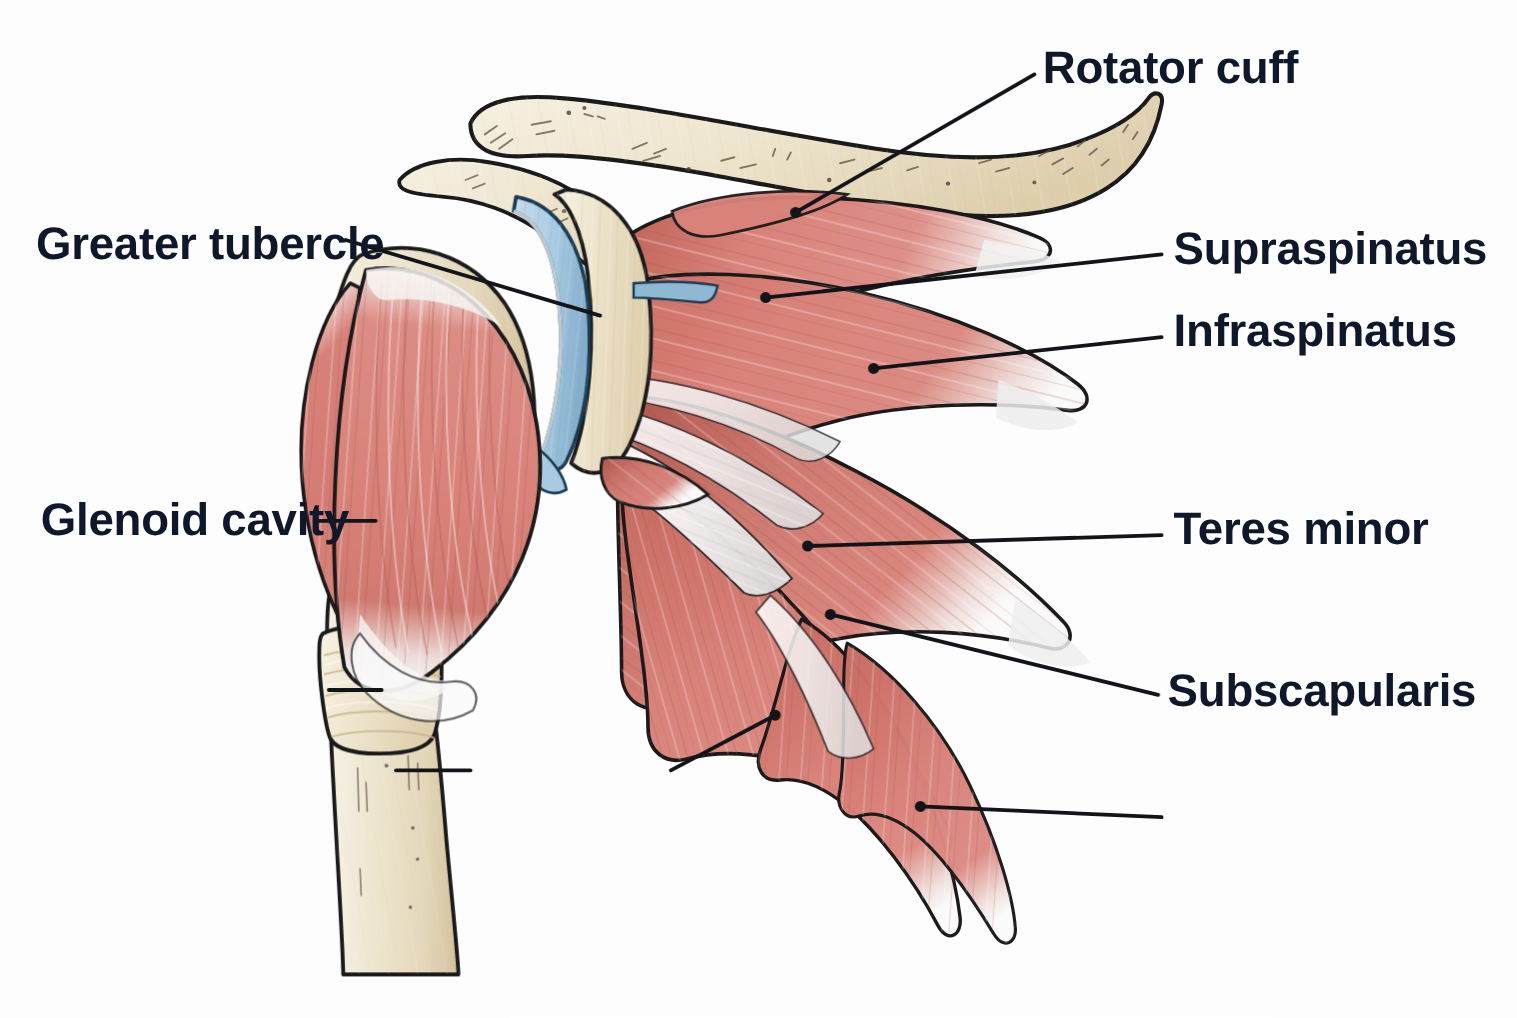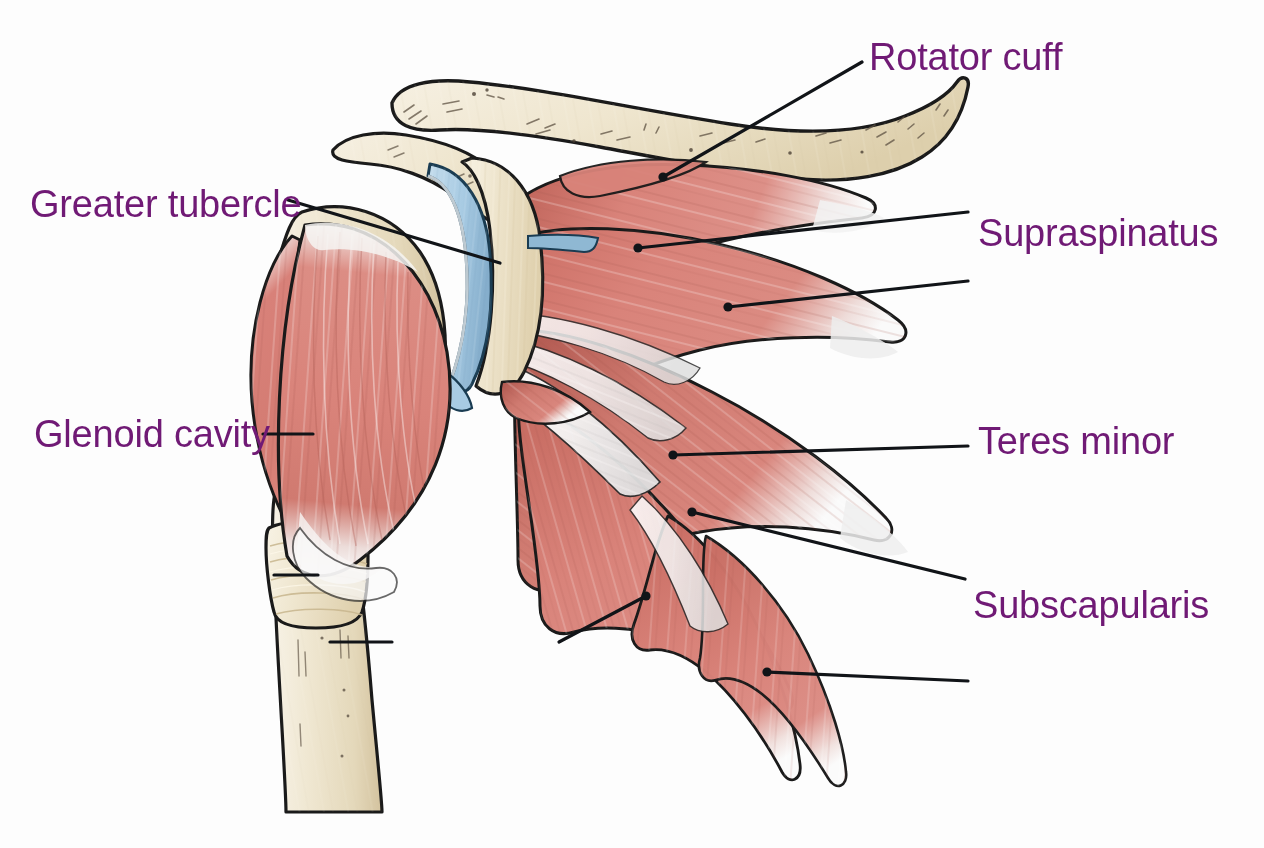--- a/index.html
+++ b/index.html
@@ -23,22 +23,22 @@
     top: 0;
     left: 0;
     width: 1264px;
     height: 848px;
     display: block;
   }
   .label-text {
     position: absolute;
     font-family: "Liberation Sans", sans-serif;
     font-size: 38px;
-    font-weight: 400;
-    color: #701a75;
+    font-weight: 700;
+    color: #0f172a;
     line-height: 1.12;
     white-space: pre;
     letter-spacing: -0.2px;
   }
   .label-text.align-left {
     text-align: left;
   }
 </style>
 </head>
 <body>
@@ -421,26 +421,27 @@
       <circle cx="728" cy="307" r="4.6"></circle>
       <circle cx="673" cy="455" r="4.6"></circle>
       <circle cx="692" cy="512" r="4.6"></circle>
       <circle cx="767" cy="672" r="4.6"></circle>
       <circle cx="646" cy="596" r="4.6"></circle>
     </g>
   </svg>
 
   <div class="label-text align-left" style="left:869px; top:36px;">Rotator cuff</div>
 
-  <div class="label-text align-left" style="left:978px; top:187px;margin-top:25px;">Supraspinatus</div>
-
+  <div class="label-text align-left" style="left:978px; top:187px;">Supraspinatus</div>
+
+  <div class="label-text align-left" style="left:978px; top:255px;">Infraspinatus</div>
 
   <div class="label-text align-left" style="left:978px; top:420px;text-align:right;">Teres minor</div>
 
-  <div class="label-text align-left" style="left:973px; top:584px;">Subscapularis</div>
+  <div class="label-text align-left" style="left:973px; top:555px;">Subscapularis</div>
 
 
   <div class="label-text align-left" style="left:34px; top:413px;">Glenoid cavity</div>
 
   <div class="label-text align-left" style="left:30px; top:183px;">Greater tubercle</div>
 
 
 
 </div>
 

